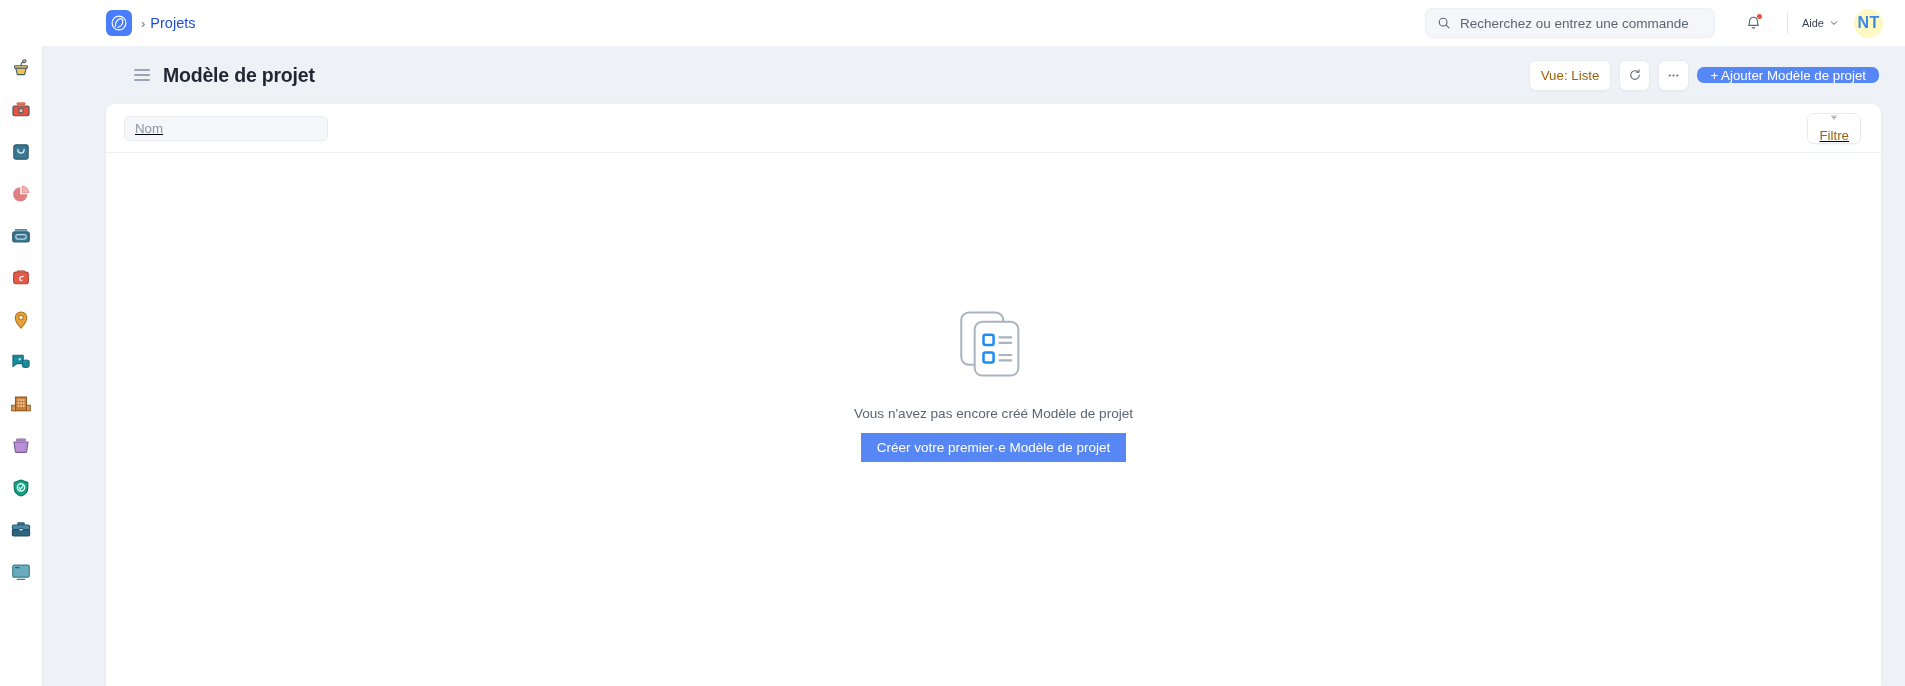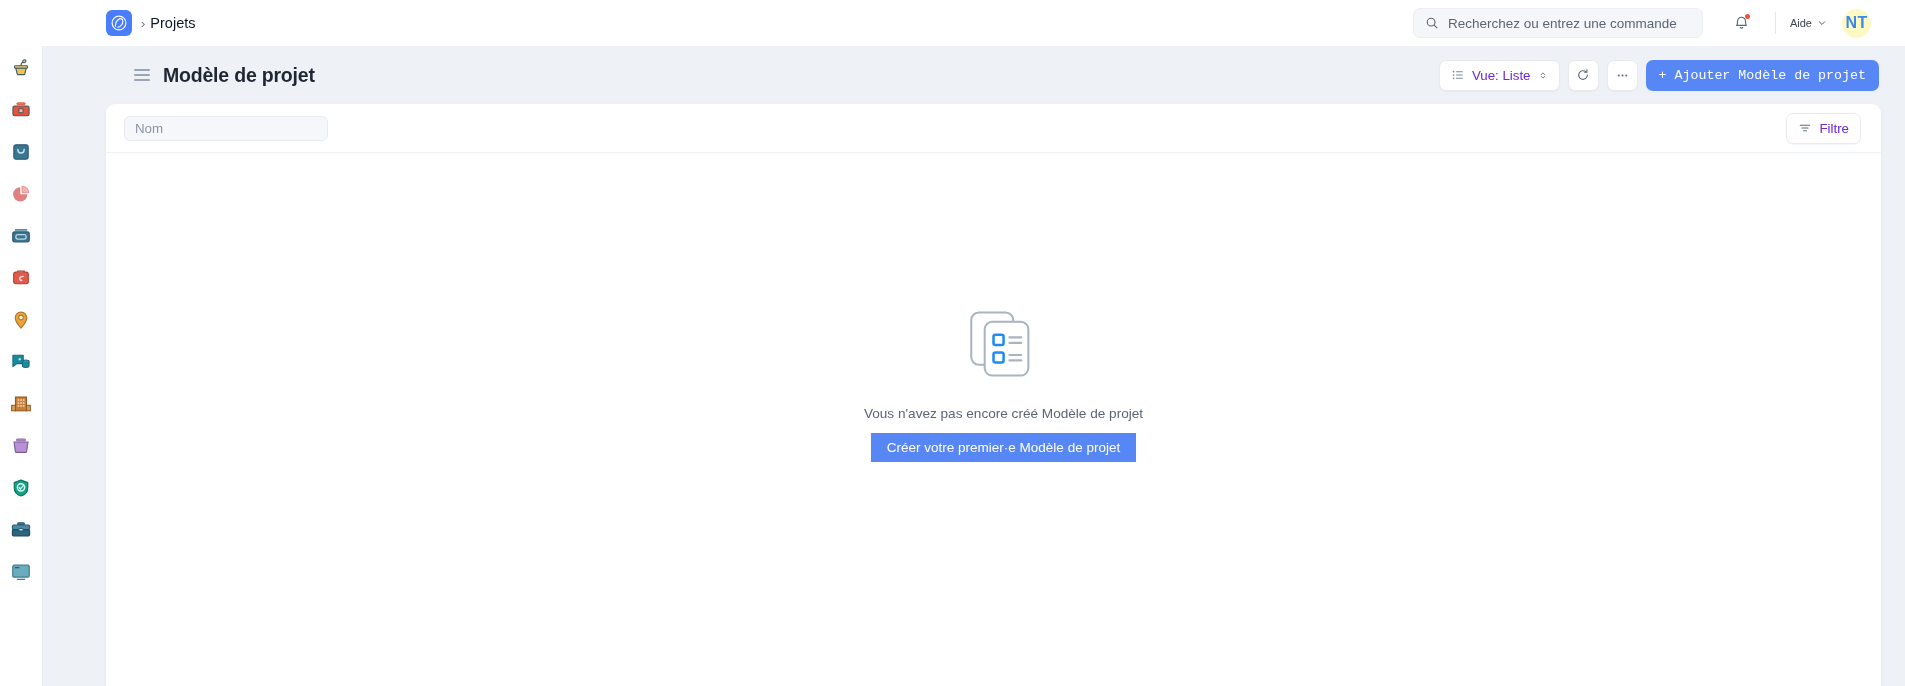--- a/index.html
+++ b/index.html
@@ -35,28 +35,28 @@
     background: #4a7dfc;
     display: flex; align-items: center; justify-content: center;
     flex: none;
   }
   .breadcrumb {
     display: flex; align-items: center; gap: 5px;
     font-size: 14.5px;
     color: #2b3440;
   }
   .breadcrumb .sep { color: #6b7785; font-size: 13px; }
-  .breadcrumb .crumb { color: #0f172a; }
+  .breadcrumb .crumb { color: #1d4ed8; }
 
   .topbar-right {
     margin-left: auto;
     display: flex;
     align-items: center;
     gap: 0px;
-    padding-right: 34px;
+    padding-right: 22px;
   }
   .search-box {
     width: 290px; height: 30px;
     background: #f4f6f9;
     border: 1px solid #eceff3;
     border-radius: 7px;
     display: flex; align-items: center;
     gap: 9px;
     padding: 0 11px;
     margin-right: 22px;
@@ -162,61 +162,63 @@
   }
   .btn-white {
     height: 31px;
     background: #ffffff;
     border: 1px solid #e7ebf0;
     border-radius: 7px;
     display: flex; align-items: center;
     gap: 7px;
     padding: 0 11px;
     font-size: 13.3px;
-    color: #6d28d9;
+    color: #a16207;
     cursor: pointer;
     box-shadow: 0 1px 1px rgba(26,40,60,0.04);
     white-space: nowrap;
+    flex-direction: column;
   }
   .btn-icon-only {
     width: 31px; height: 31px;
     padding: 0;
     justify-content: center;
   }
   .btn-primary {
-    height: 31px;
+    height: 16px;
     background: #5786f5;
     border: none;
     border-radius: 7px;
     display: flex; align-items: center;
     padding: 0 13px;
     font-size: 13.3px;
     color: #ffffff;
     cursor: pointer;
     white-space: nowrap;
-    font-family: Liberation Mono, monospace;
+    font-family: Liberation Sans, sans-serif;
   }
 
   
   .card {
     margin-left: 63px;
     width: 1775px;
     height: 582px;
     background: #ffffff;
     border-radius: 9px 9px 0 0;
     box-shadow: 0 1px 3px rgba(30,45,70,0.06);
     overflow: hidden;
     position: relative;
   }
   .filter-row {
     height: 49px;
     display: flex;
     align-items: center;
     padding: 0 20px 0 18px;
     border-bottom: 1px solid #eef1f5;
+    text-decoration: underline;
   }
   .name-input {
     width: 204px; height: 25px;
     background: #f5f7fa;
     border: 1px solid #e7ebf0;
     border-radius: 6px;
     padding: 0 10px;
     font-size: 13.3px;
     color: #8b95a3;
     font-family: inherit;
@@ -224,21 +226,21 @@
   }
   .name-input::placeholder { color: #8b95a3; }
   .filter-right {
     margin-left: auto;
     display: flex; align-items: flex-start;
     gap: 7px;
   }
 
   .empty {
     position: absolute;
-    top: 49px; left: 10px;
+    top: 49px; left: 0;
     width: 100%; height: 533px;
     display: flex;
     flex-direction: column;
     align-items: center;
     justify-content: flex-start;
     padding-top: 152px;
   }
   .empty-text {
     margin-top: 17px;
     font-size: 13.6px;

